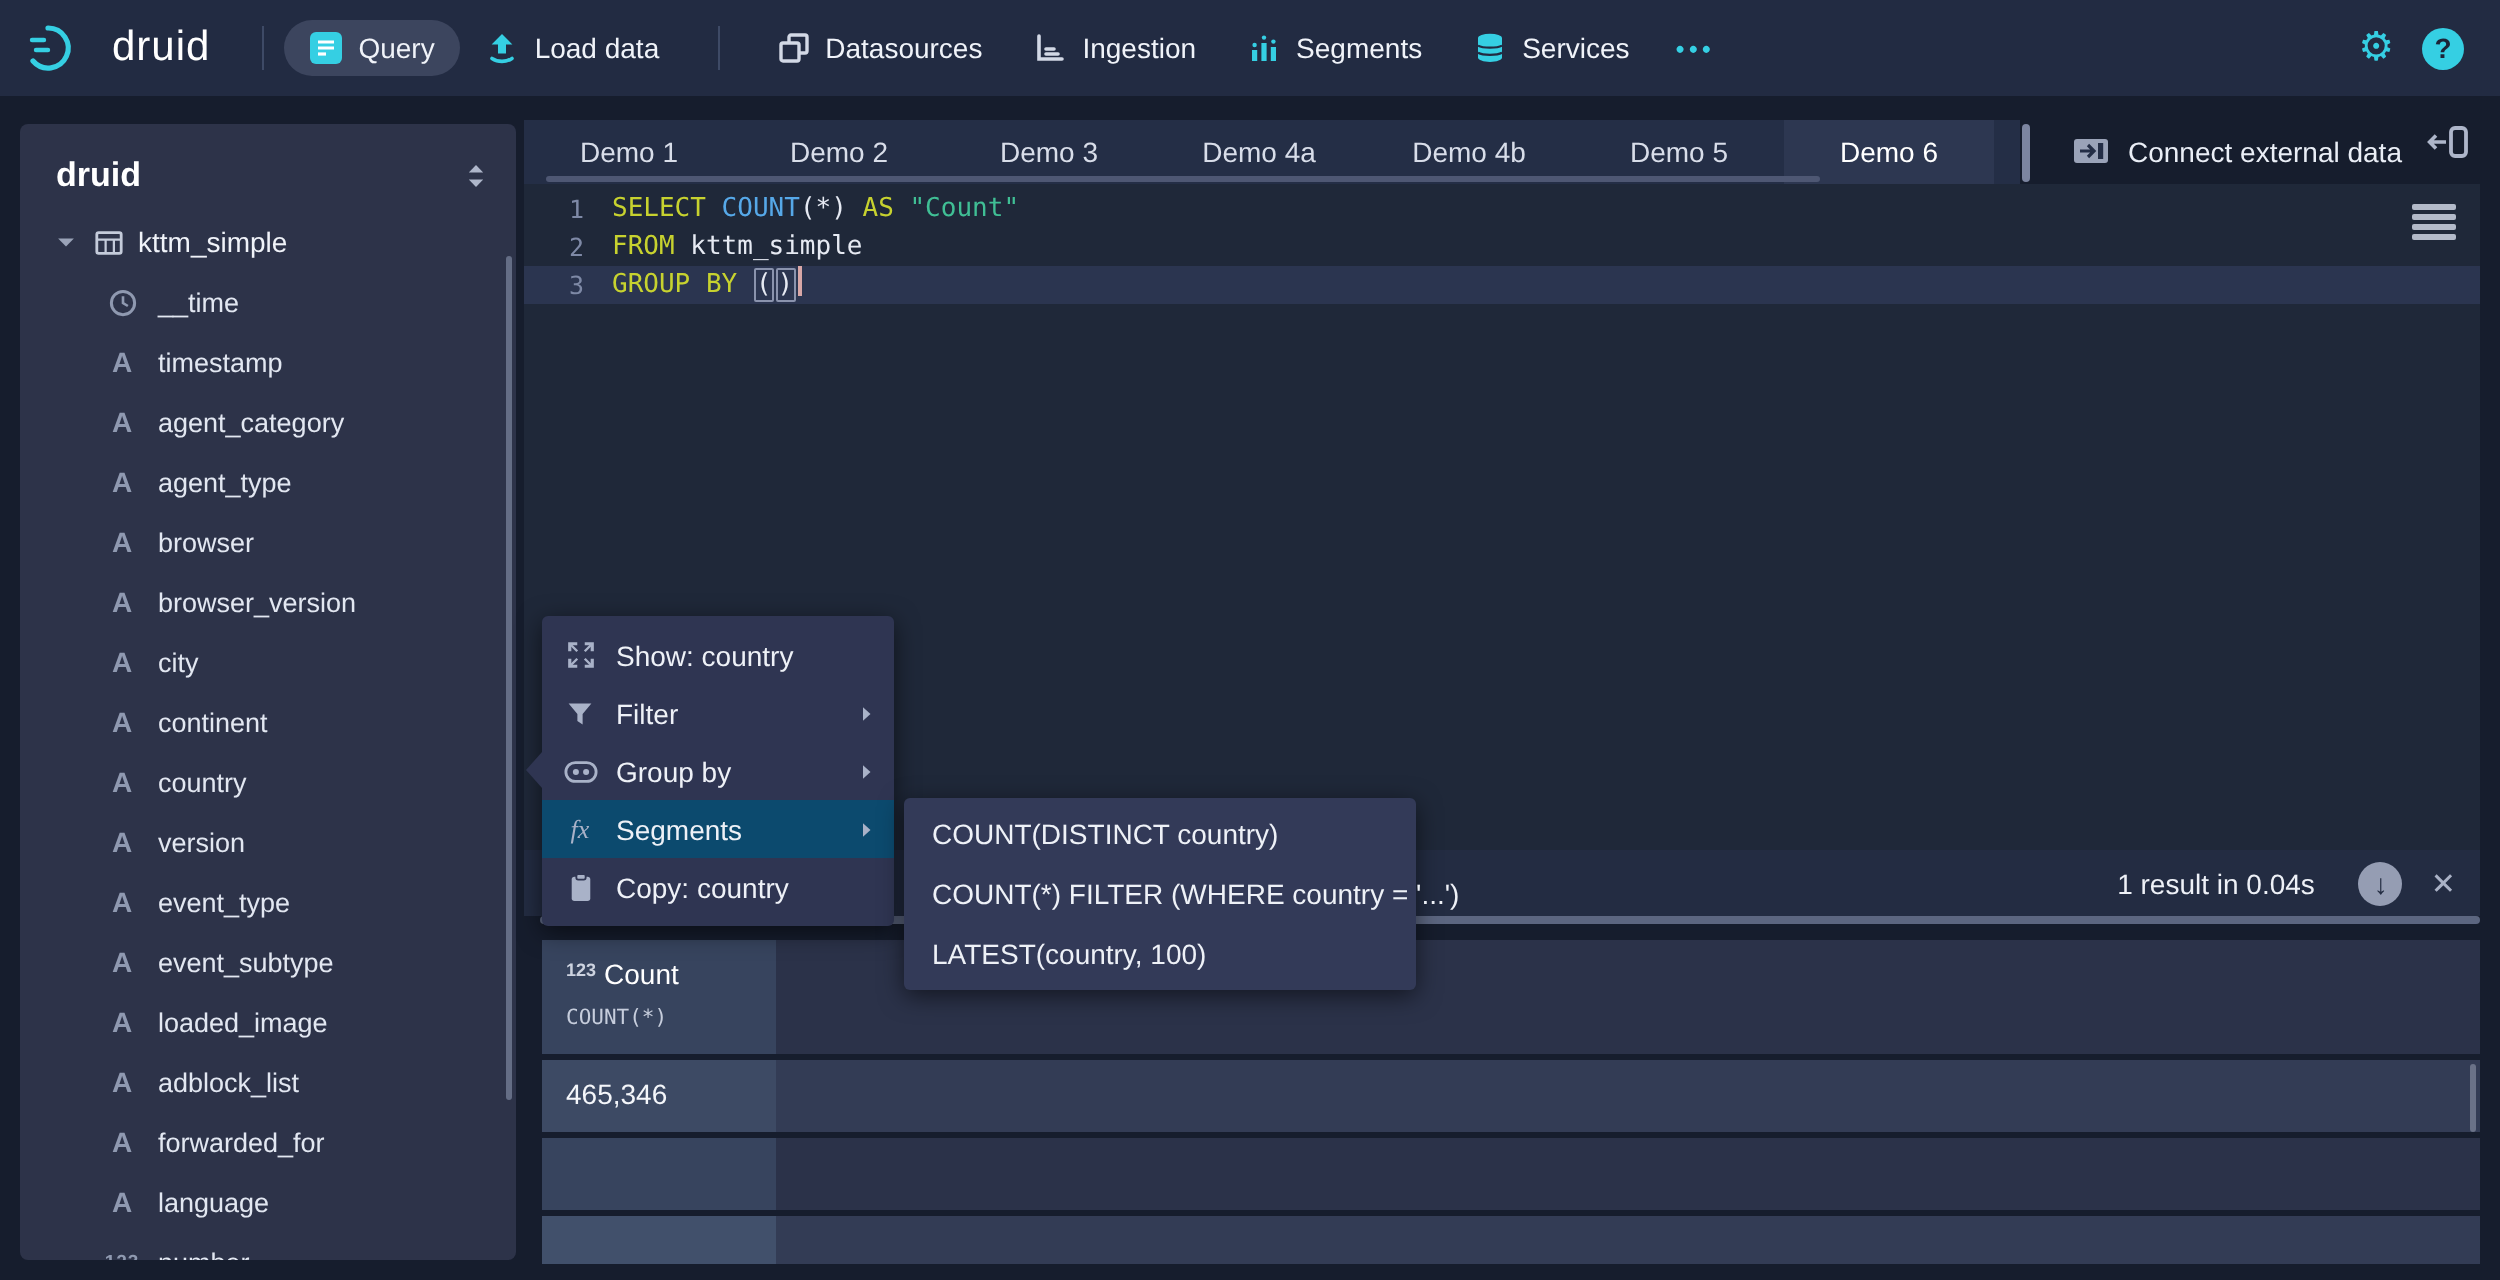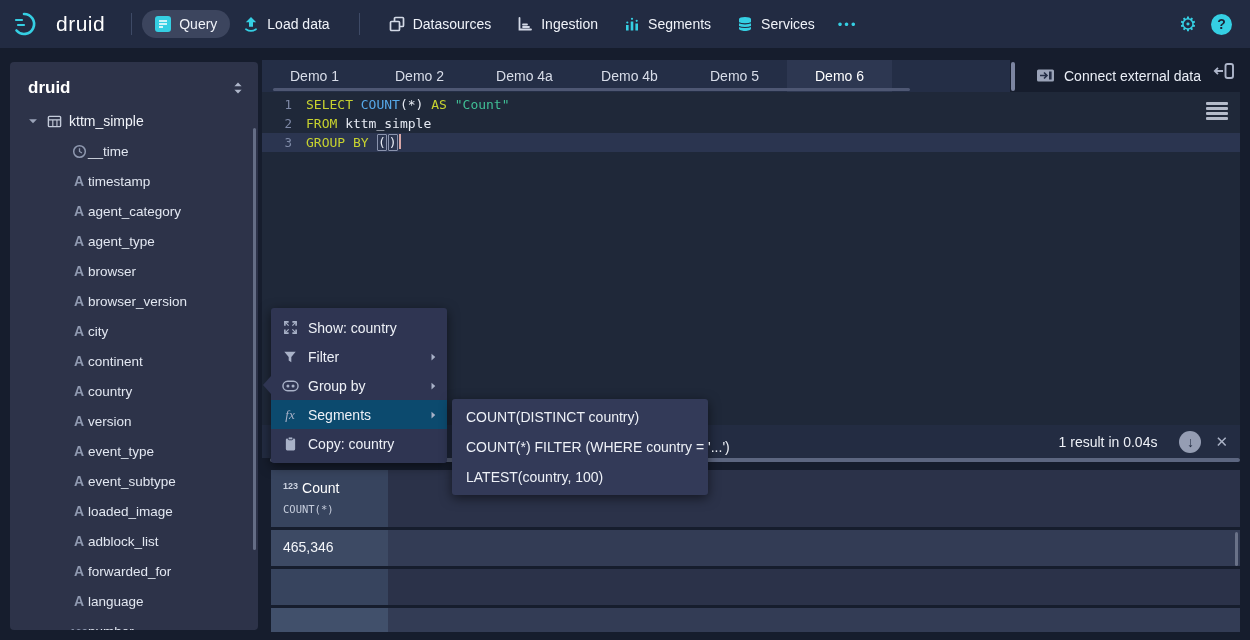--- a/index.html
+++ b/index.html
@@ -26,21 +26,21 @@
   .help { width:21px; height:21px; border-radius:50%; background:#35cfe3; color:#1c2437;
           font-weight:bold; font-size:14px; display:flex; align-items:center; justify-content:center; cursor:pointer; }
   
   .sidebar { position:absolute; left:10px; top:62px; width:248px; height:568px;
              background:#2d3349; border-radius:4px; overflow:hidden; }
   .sb-head { display:flex; align-items:center; justify-content:space-between; padding:16px 14px 8px 18px; }
   .sb-title { font-size:17px; font-weight:700; color:#fff; }
   .sort-ic { cursor:pointer; display:flex; }
   .tree-row { display:flex; align-items:center; gap:7px; height:30px; padding-left:16px;
               font-size:14px; color:#f0f3f9; cursor:pointer; }
-  .col-row { display:flex; align-items:center; gap:0; height:30px; padding-left:60px;
+  .col-row { display:flex; align-items:center; gap:9px; height:30px; padding-left:42px;
              font-size:13.5px; color:#e2e7f1; cursor:pointer; }
   .col-icon { width:18px; display:flex; justify-content:center; align-items:center; }
   .ic-a { color:#8f99b0; font-size:14px; font-weight:600; }
   .ic-123 { color:#8f99b0; font-size:9.5px; font-weight:700; letter-spacing:.5px; }
   .sb-scroll { position:absolute; right:2px; top:66px; width:3px; height:422px;
                background:#646d85; border-radius:2px; }
   
   .tabbar { position:absolute; left:262px; top:60px; width:748px; height:32px;
             background:#242e46; display:flex; }
   .tab { width:105px; display:flex; align-items:center; justify-content:center;
@@ -332,20 +332,21 @@
         </span>
         <span class="col-name">number</span>
       </div>
     </div>
   <div class="sb-scroll"></div>
 </div>
 
 <div class="tabbar" id="tabbar">
     <div class="tab">Demo 1</div>
     <div class="tab">Demo 2</div>
+    <div class="tab">Demo 3</div>
     <div class="tab">Demo 4a</div>
     <div class="tab">Demo 4b</div>
     <div class="tab">Demo 5</div>
     <div class="tab active">Demo 6</div>
   </div>
 <div class="tab-scroll"></div>
 <div class="tab-divider"></div>
 <div class="connect-btn">
   <span style="display:flex">
     <svg width="19" height="17" viewBox="0 0 19 17">

